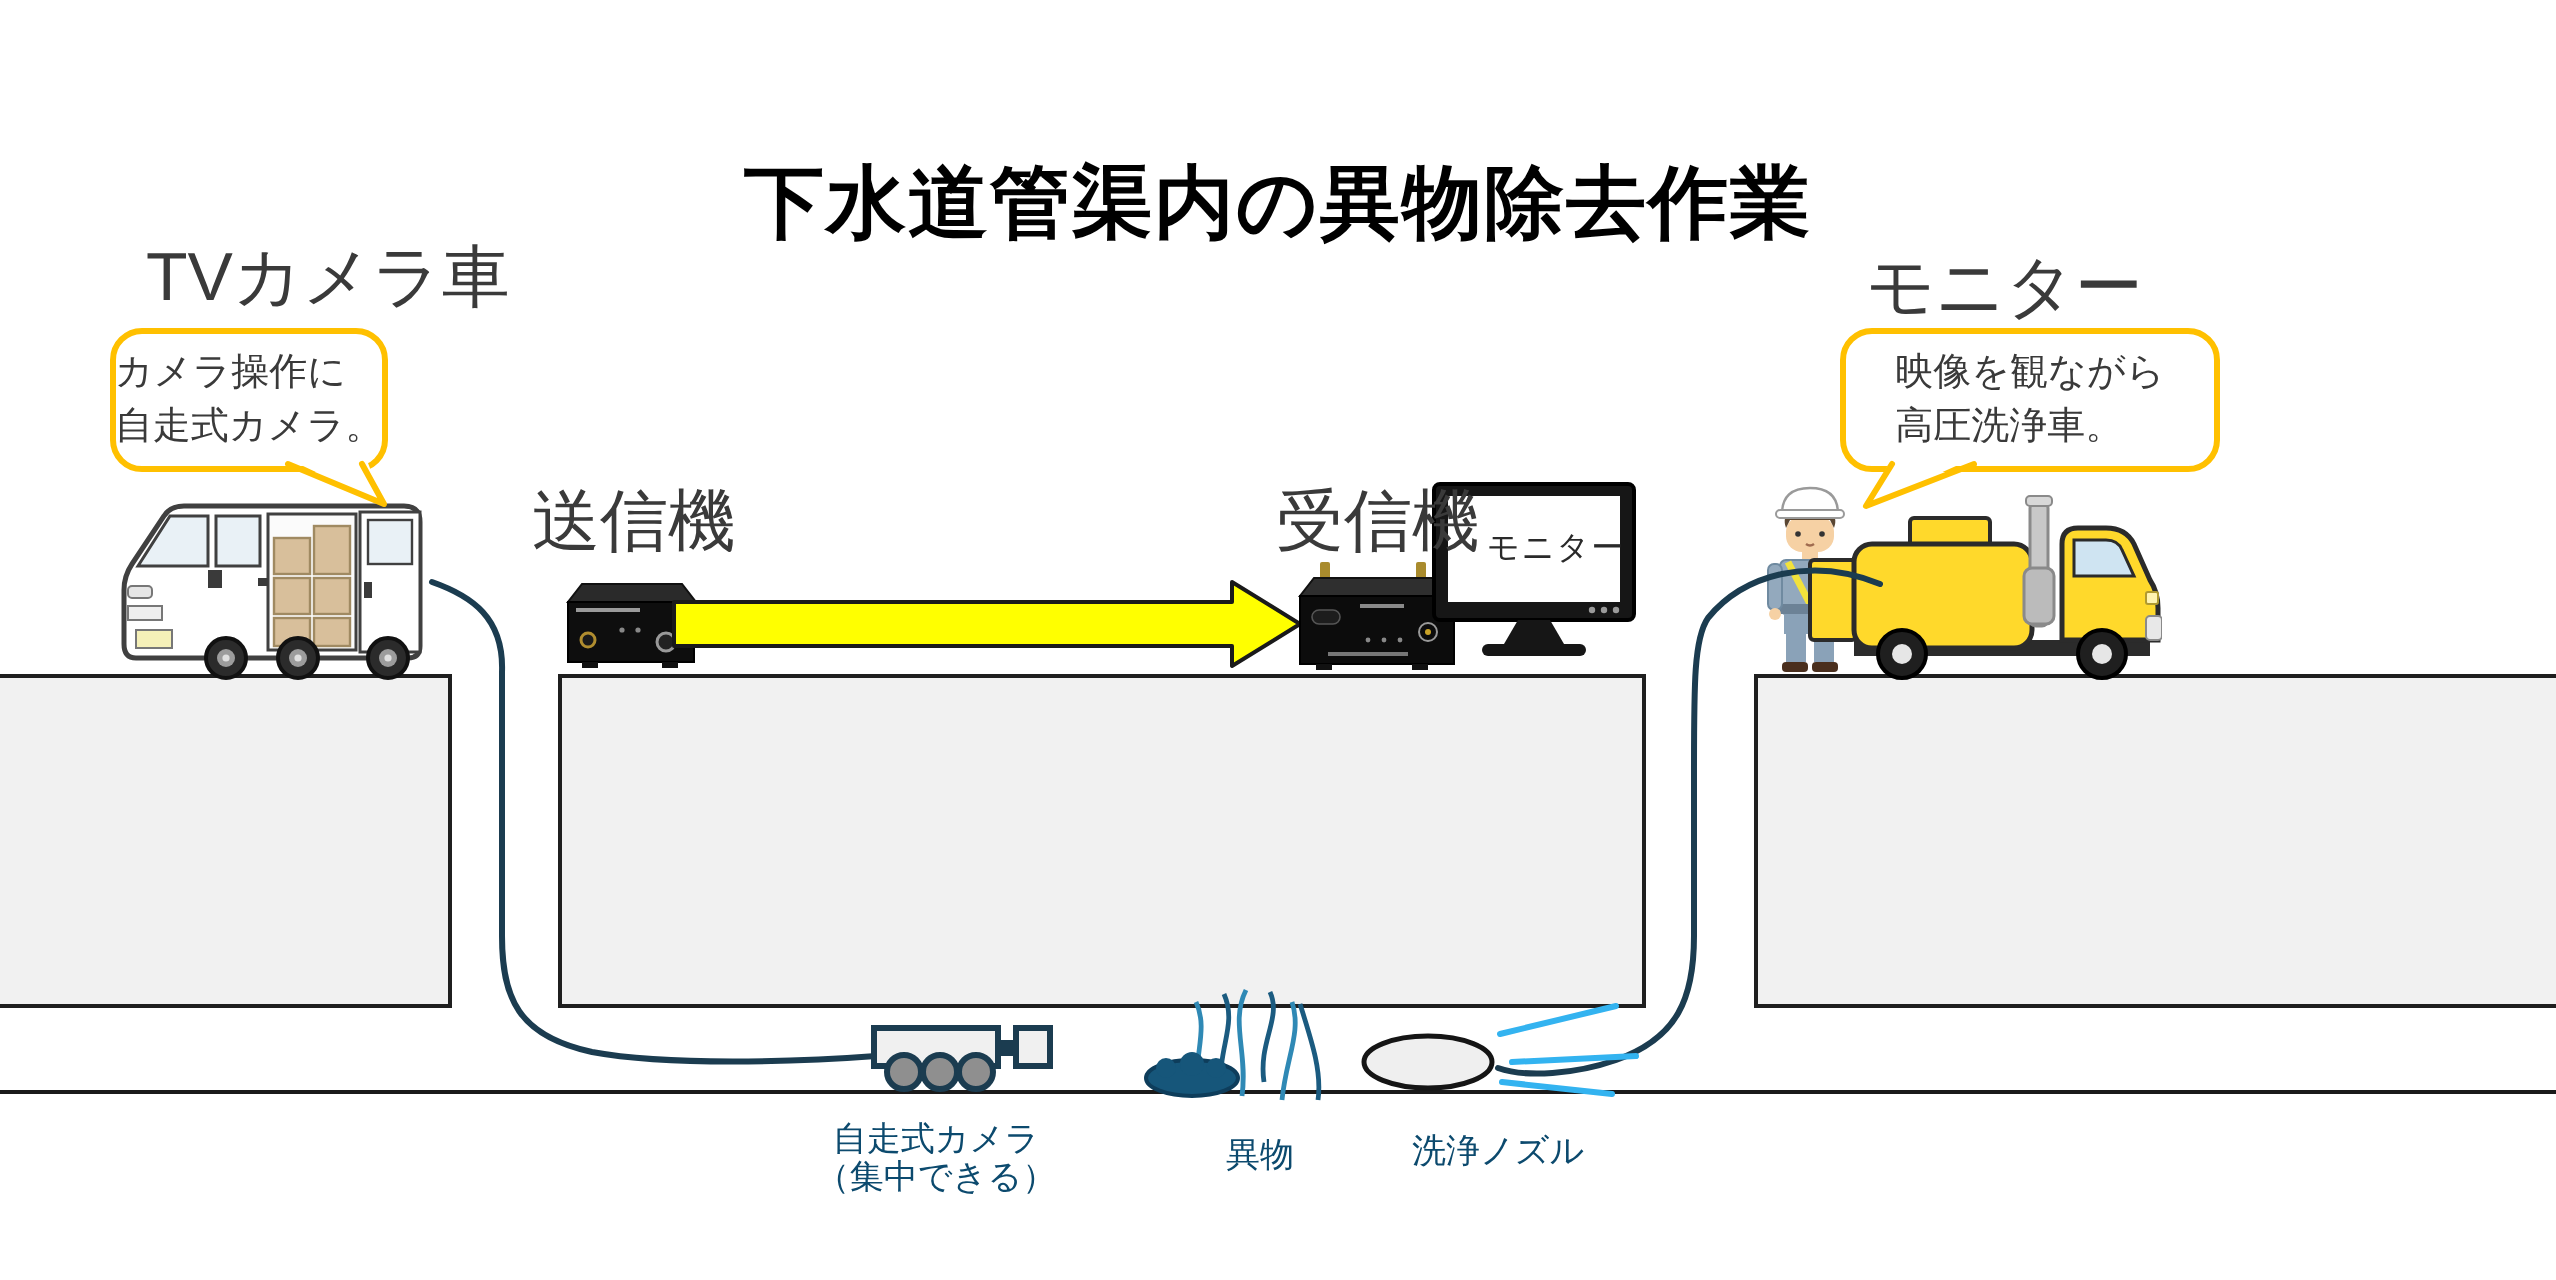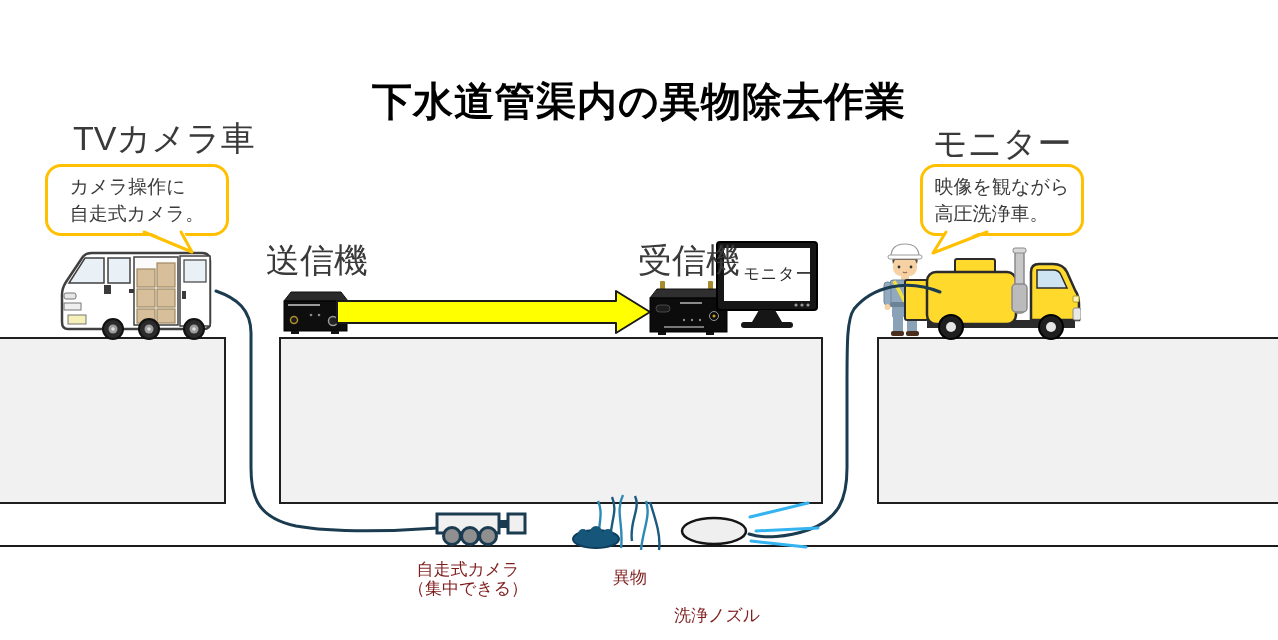--- a/index.html
+++ b/index.html
@@ -8,21 +8,21 @@
     font-family:"Liberation Sans","DejaVu Sans",sans-serif;color:#333;
   }
   .abs{position:absolute;}
   .title{
     left:0;top:44px;width:1278px;text-align:center;
     font-size:40px;font-weight:700;color:#000;letter-spacing:1px;white-space:nowrap;
     z-index:5;
     margin-top:30px;
   }
   .label{font-size:34px;color:#3a3a3a;white-space:nowrap;z-index:5;}
-  .label-sm{font-size:17px;color:#7f1d1d;white-space:nowrap;z-index:5;line-height:19px;}
+  .label-sm{font-size:17px;color:#0c4a6e;white-space:nowrap;z-index:5;line-height:19px;}
   .bubble{
     box-sizing:border-box;border:3px solid var(--color-bubble_border,#FFC000);
     border-radius:16px;background:#fff;z-index:3;
     display:flex;align-items:center;justify-content:center;
   }
   .bubble-text{font-size:19px;line-height:27px;color:#3a3a3a;text-align:left;white-space:nowrap;}
   .ground-block{
     box-sizing:border-box;background:var(--color-ground_fill,#f1f1f1);
     border:2px solid #1f1f1f;z-index:1;
   }
@@ -45,29 +45,29 @@
   .arrow-label{top:264px;left:340px;width:300px;text-align:center;font-size:24px;color:#3a3a3a;z-index:5;white-space:nowrap;}
 </style>
 </head>
 <body>
 
 <div id="stage">
 
   <div class="abs title">下水道管渠内の異物除去作業</div>
 
   <div class="abs label" style="left:73px;top:116px;">TVカメラ車</div>
-  <div class="abs bubble" style="left:45px;top:164px;width:184px;height:72px;justify-content:center;">
+  <div class="abs bubble" style="left:55px;top:164px;width:139px;height:72px;justify-content:center;">
     <div class="bubble-text">
       <div>カメラ操作に</div>
       <div>自走式カメラ。</div>
     </div>
   </div>
 
   <div class="abs label" style="left:933px;top:121px;">モニター</div>
-  <div class="abs bubble" style="left:920px;top:164px;width:164px;height:72px;">
+  <div class="abs bubble" style="left:920px;top:164px;width:190px;height:72px;">
     <div class="bubble-text">
       <div>映像を観ながら</div>
       <div>高圧洗浄車。</div>
     </div>
   </div>
 
   <div class="abs label" style="left:266px;top:238px;">送信機</div>
   <div class="abs label" style="left:638px;top:238px;">受信機</div>
 
   <div class="abs ground-block" style="left:-4px;top:337px;width:230px;height:167px;"></div>
@@ -243,15 +243,15 @@
       <path class="spray-line" d="M751,541 L806,547"></path>
       <ellipse cx="714" cy="531" rx="32" ry="13" fill="#efefef" stroke="#151515" stroke-width="2.5"></ellipse>
     </g>
   </svg>
 
   <div class="abs label-sm" style="left:403px;top:560px;width:130px;text-align:center;">
     <div>自走式カメラ</div>
     <div>（集中できる）</div>
   </div>
   <div class="abs label-sm" style="left:585px;top:568px;margin-left:28px;">異物</div>
-  <div class="abs label-sm" style="left:674px;top:566px;margin-top:40px;">洗浄ノズル</div>
+  <div class="abs label-sm" style="left:706px;top:566px;">洗浄ノズル</div>
 
 </div>
 
 </body></html>

